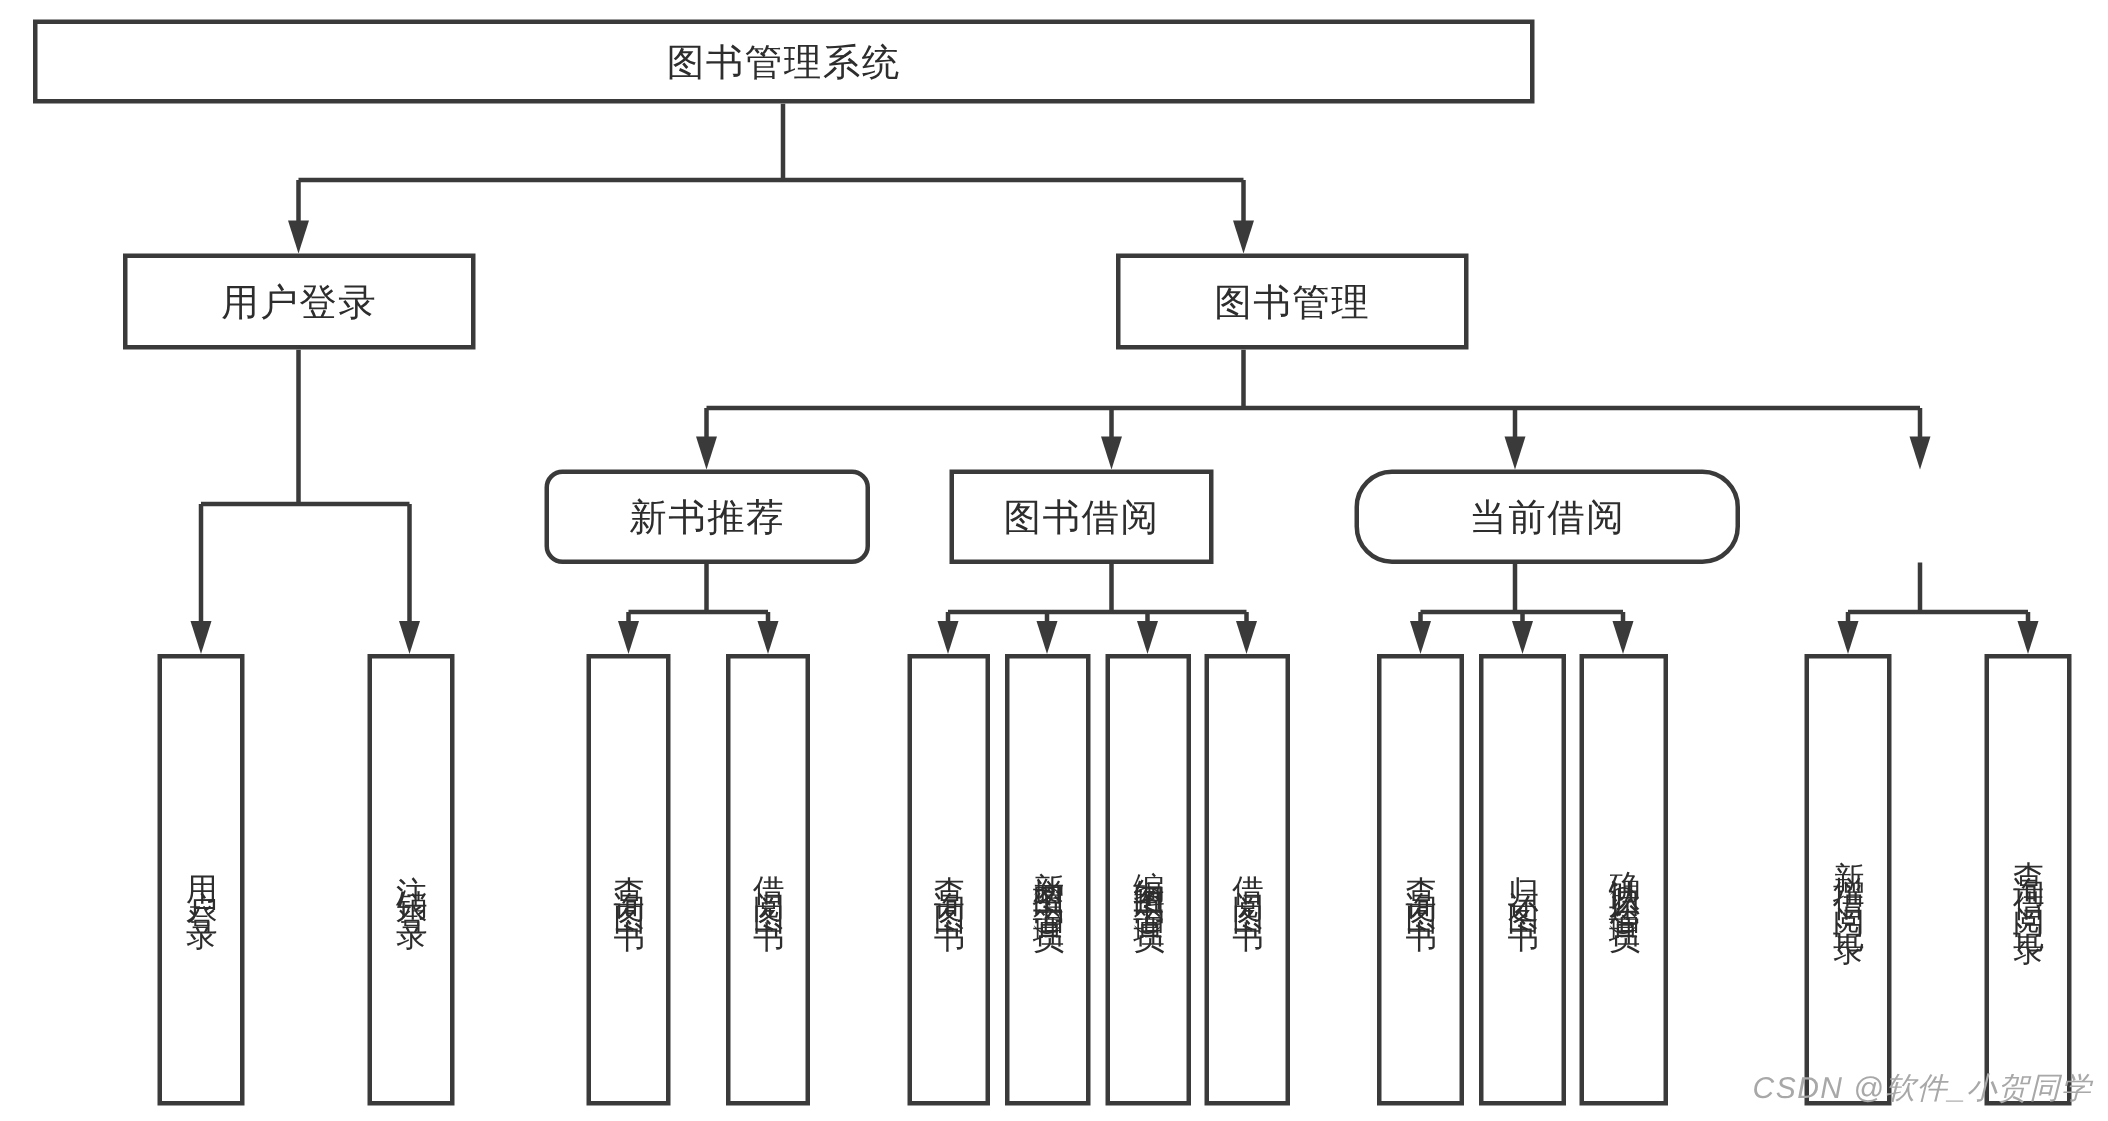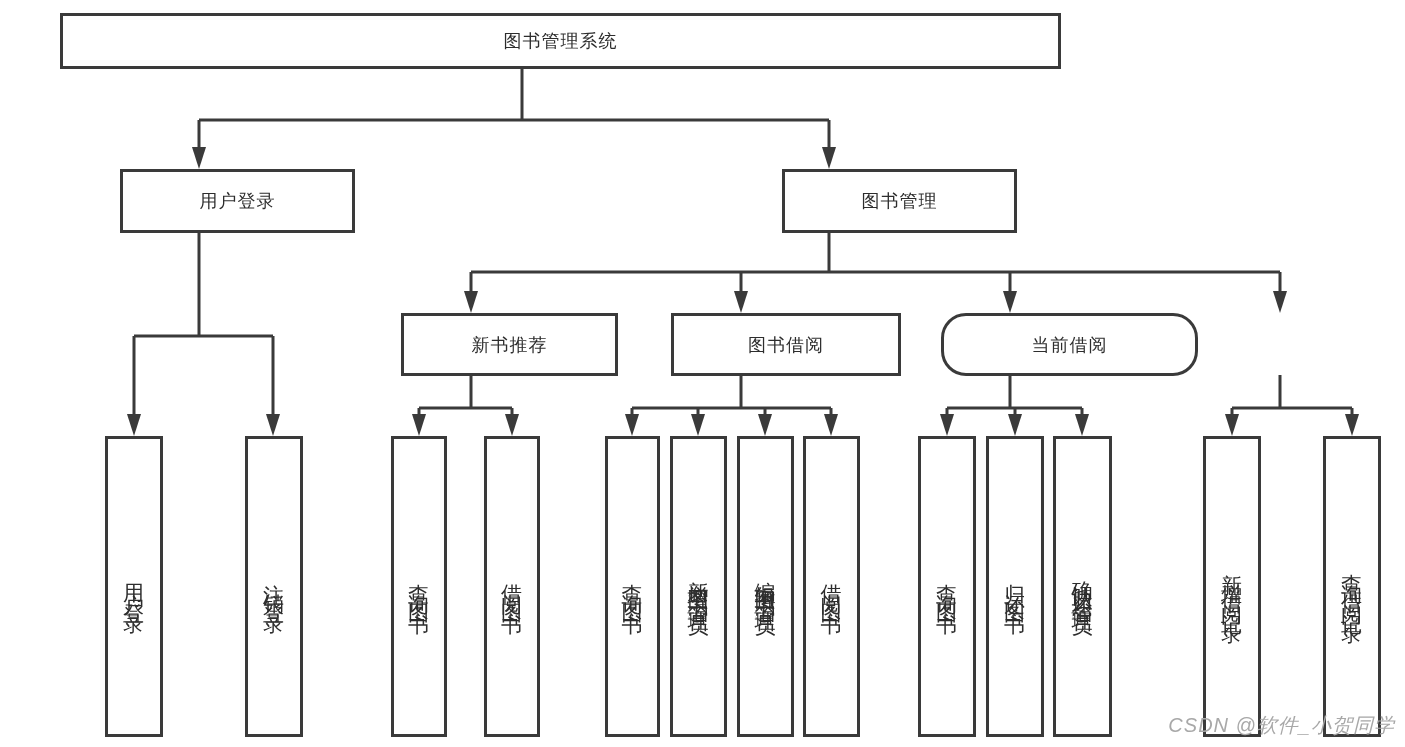--- a/index.html
+++ b/index.html
@@ -36,24 +36,23 @@
     position: absolute;
     border: 3px solid var(--line);
     background: #ffffff;
     color: var(--text);
     display: flex;
     align-items: center;
     justify-content: center;
     text-align: center;
   }
   .box.h {
-    font-size: 18px;
+    font-size: 25px;
     letter-spacing: 1px;
     white-space: nowrap;
-    margin-left: 38px;
   }
   .box.v span {
     writing-mode: vertical-rl;
     text-orientation: mixed;
     font-size: 21px;
     line-height: 1;
     letter-spacing: 10px;
   }
   .box.v.tight span {
     letter-spacing: 5px;
@@ -110,22 +109,22 @@
     <path d="M1280 375 V408 M1232 408 H1352 M1232 408 V418 M1352 408 V418"></path>
     <polygon points="1232,436 1225,414 1239,414"></polygon>
     <polygon points="1352,436 1345,414 1359,414"></polygon>
   </svg>
 
   <div class="box h" style="left:22px; top:13px; width:1001px; height:56px;">图书管理系统</div>
 
   <div class="box h" style="left:82px; top:169px; width:235px; height:64px;">用户登录</div>
   <div class="box h" style="left:744px; top:169px; width:235px; height:64px;">图书管理</div>
 
-  <div class="box h" style="left:363px; top:313px; width:217px; height:63px;">新书推荐</div>
-  <div class="box h" style="left:633px; top:313px; width:230px; height:63px;">图书借阅</div>
+  <div class="box h" style="left:363px; top:313px; width:217px; height:63px;border-radius:12px;">新书推荐</div>
+  <div class="box h" style="left:633px; top:313px; width:176px; height:63px;">图书借阅</div>
   <div class="box h" style="left:903px; top:313px; width:257px; height:63px;border-radius:25px;">当前借阅</div>
 
   <div class="box v" style="left:105px; top:436px; width:58px; height:301px;">
     <span>用户登录</span>
   </div>
   <div class="box v" style="left:245px; top:436px; width:58px; height:301px;">
     <span>注销登录</span>
   </div>
 
   <div class="box v" style="left:391px; top:436px; width:56px; height:301px;">

